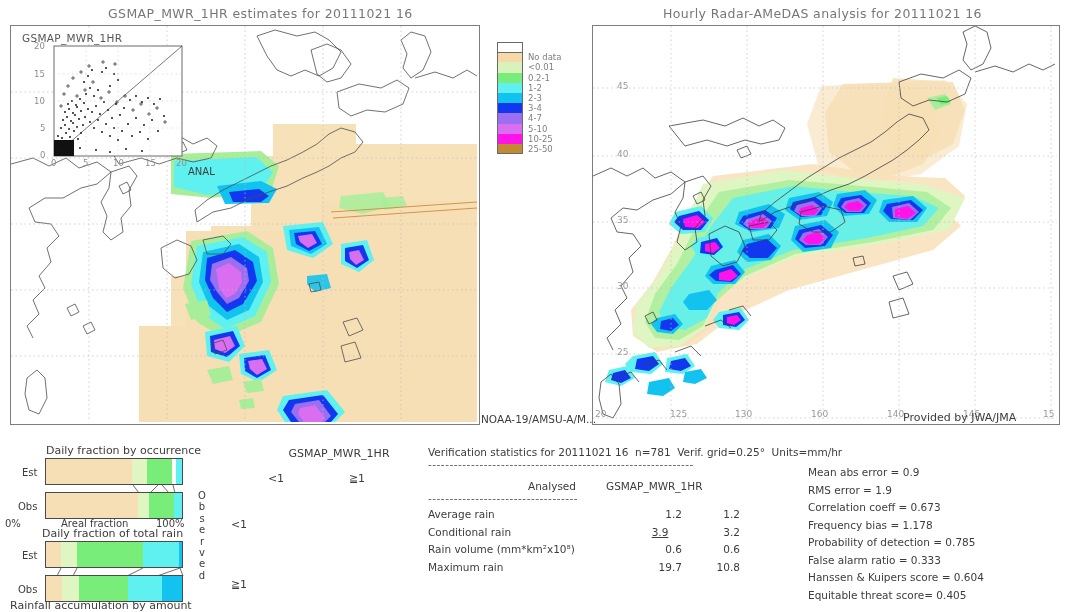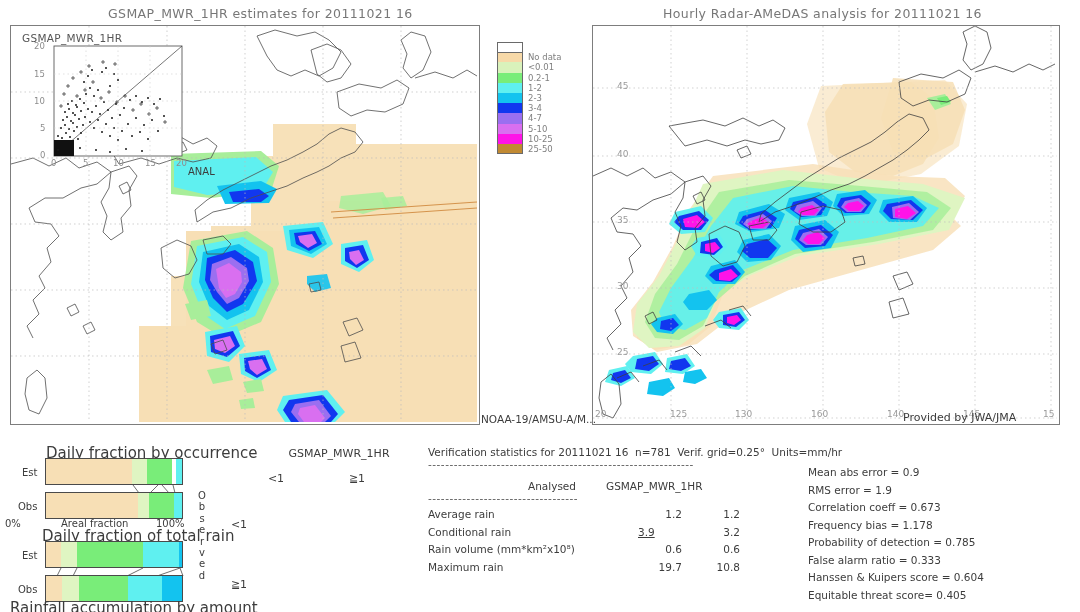--- a/index.html
+++ b/index.html
@@ -31,21 +31,21 @@
   .obs-letter{font-size:10px;color:#3c3c3c;line-height:11.4px;text-align:center;}
 
   
   .mono{font-family:"DejaVu Sans","Liberation Sans",sans-serif;font-size:10.5px;color:#3c3c3c;white-space:pre;}
   .dash{font-size:10.5px;color:#555;letter-spacing:.5px;white-space:nowrap;}
 
   
   .frbar{position:absolute;height:27px;border:1px solid #4a4a4a;display:flex;box-sizing:border-box;}
   .frseg{height:100%;}
   .frlab{position:absolute;font-size:10px;color:#3c3c3c;}
-  .frtitle{position:absolute;font-size:15px;color:#3c3c3c;white-space:nowrap;}
+  .frtitle{position:absolute;font-size:11px;color:#3c3c3c;white-space:nowrap;}
 </style>
 </head>
 <body>
 
 <div class="page">
 
   <div class="abs ttl" style="left:108px;top:6px;">GSMAP_MWR_1HR estimates for 20111021 16</div>
 
   <div class="abs ttl" style="left:663px;top:6px;">Hourly Radar-AMeDAS analysis for 20111021 16</div>
 
@@ -612,21 +612,21 @@
     <div class="abs dash" style="left:0px;top:48px;">-----------------------------------</div>
 
     <div class="abs" id="verif-rows" style="left:0px;top:64px;width:380px;">
         <div style="position: relative; height: 17.5px;">
           <span class="mono" style="position: absolute; left: 0px; top: 0px;">Average rain</span>
           <span class="mono" style="position: absolute; left: 210px; top: 0px; width: 44px; text-align: right;">1.2</span>
           <span class="mono" style="position: absolute; left: 268px; top: 0px; width: 44px; text-align: right;">1.2</span>
         </div>
         <div style="position: relative; height: 17.5px;">
           <span class="mono" style="position: absolute; left: 0px; top: 0px; text-align: right;">Conditional rain</span>
-          <span class="mono" style="position: absolute; left: 210px; top: 0px; width: 44px; text-align: left; text-decoration: underline;">3.9</span>
+          <span class="mono" style="position: absolute; left: 210px; top: 0px; width: 44px; text-align: center; text-decoration: underline;">3.9</span>
           <span class="mono" style="position: absolute; left: 268px; top: 0px; width: 44px; text-align: right;">3.2</span>
         </div>
         <div style="position: relative; height: 17.5px;">
           <span class="mono" style="position: absolute; left: 0px; top: 0px;">Rain volume (mm*km²x10⁸)</span>
           <span class="mono" style="position: absolute; left: 210px; top: 0px; width: 44px; text-align: right;">0.6</span>
           <span class="mono" style="position: absolute; left: 268px; top: 0px; width: 44px; text-align: right;">0.6</span>
         </div>
         <div style="position: relative; height: 17.5px;">
           <span class="mono" style="position: absolute; left: 0px; top: 0px;">Maximum rain</span>
           <span class="mono" style="position: absolute; left: 210px; top: 0px; width: 44px; text-align: right;">19.7</span>

